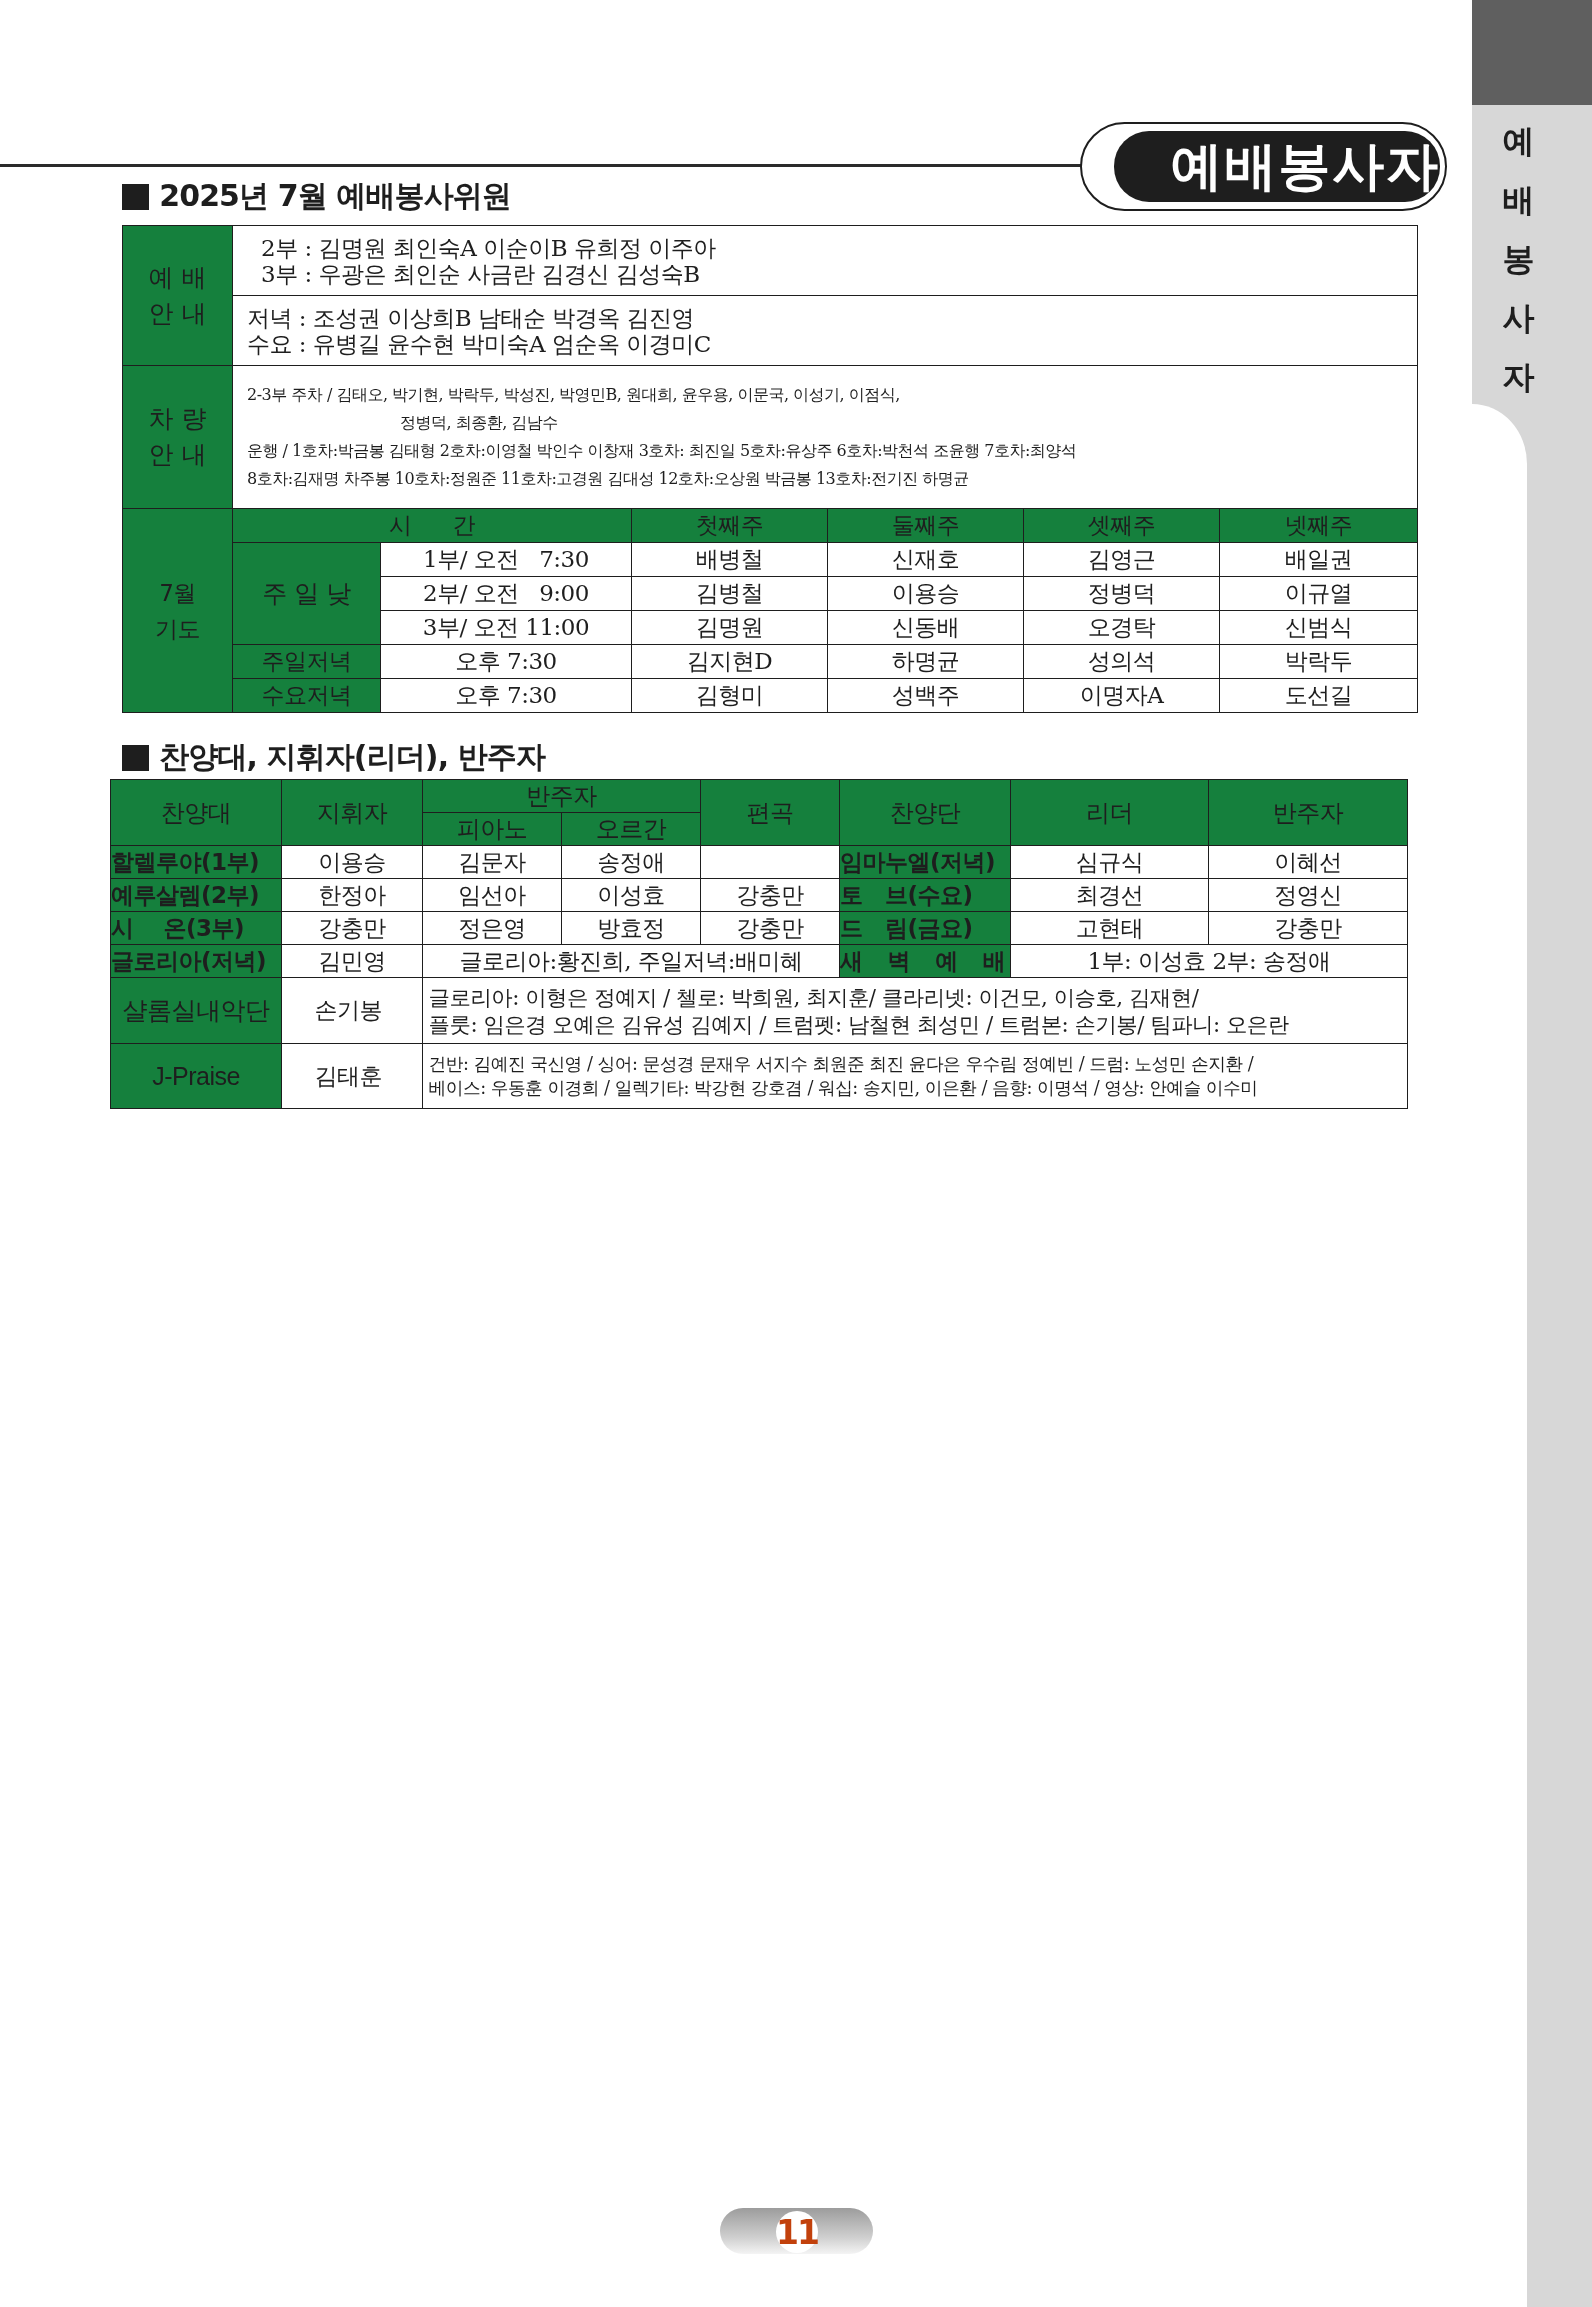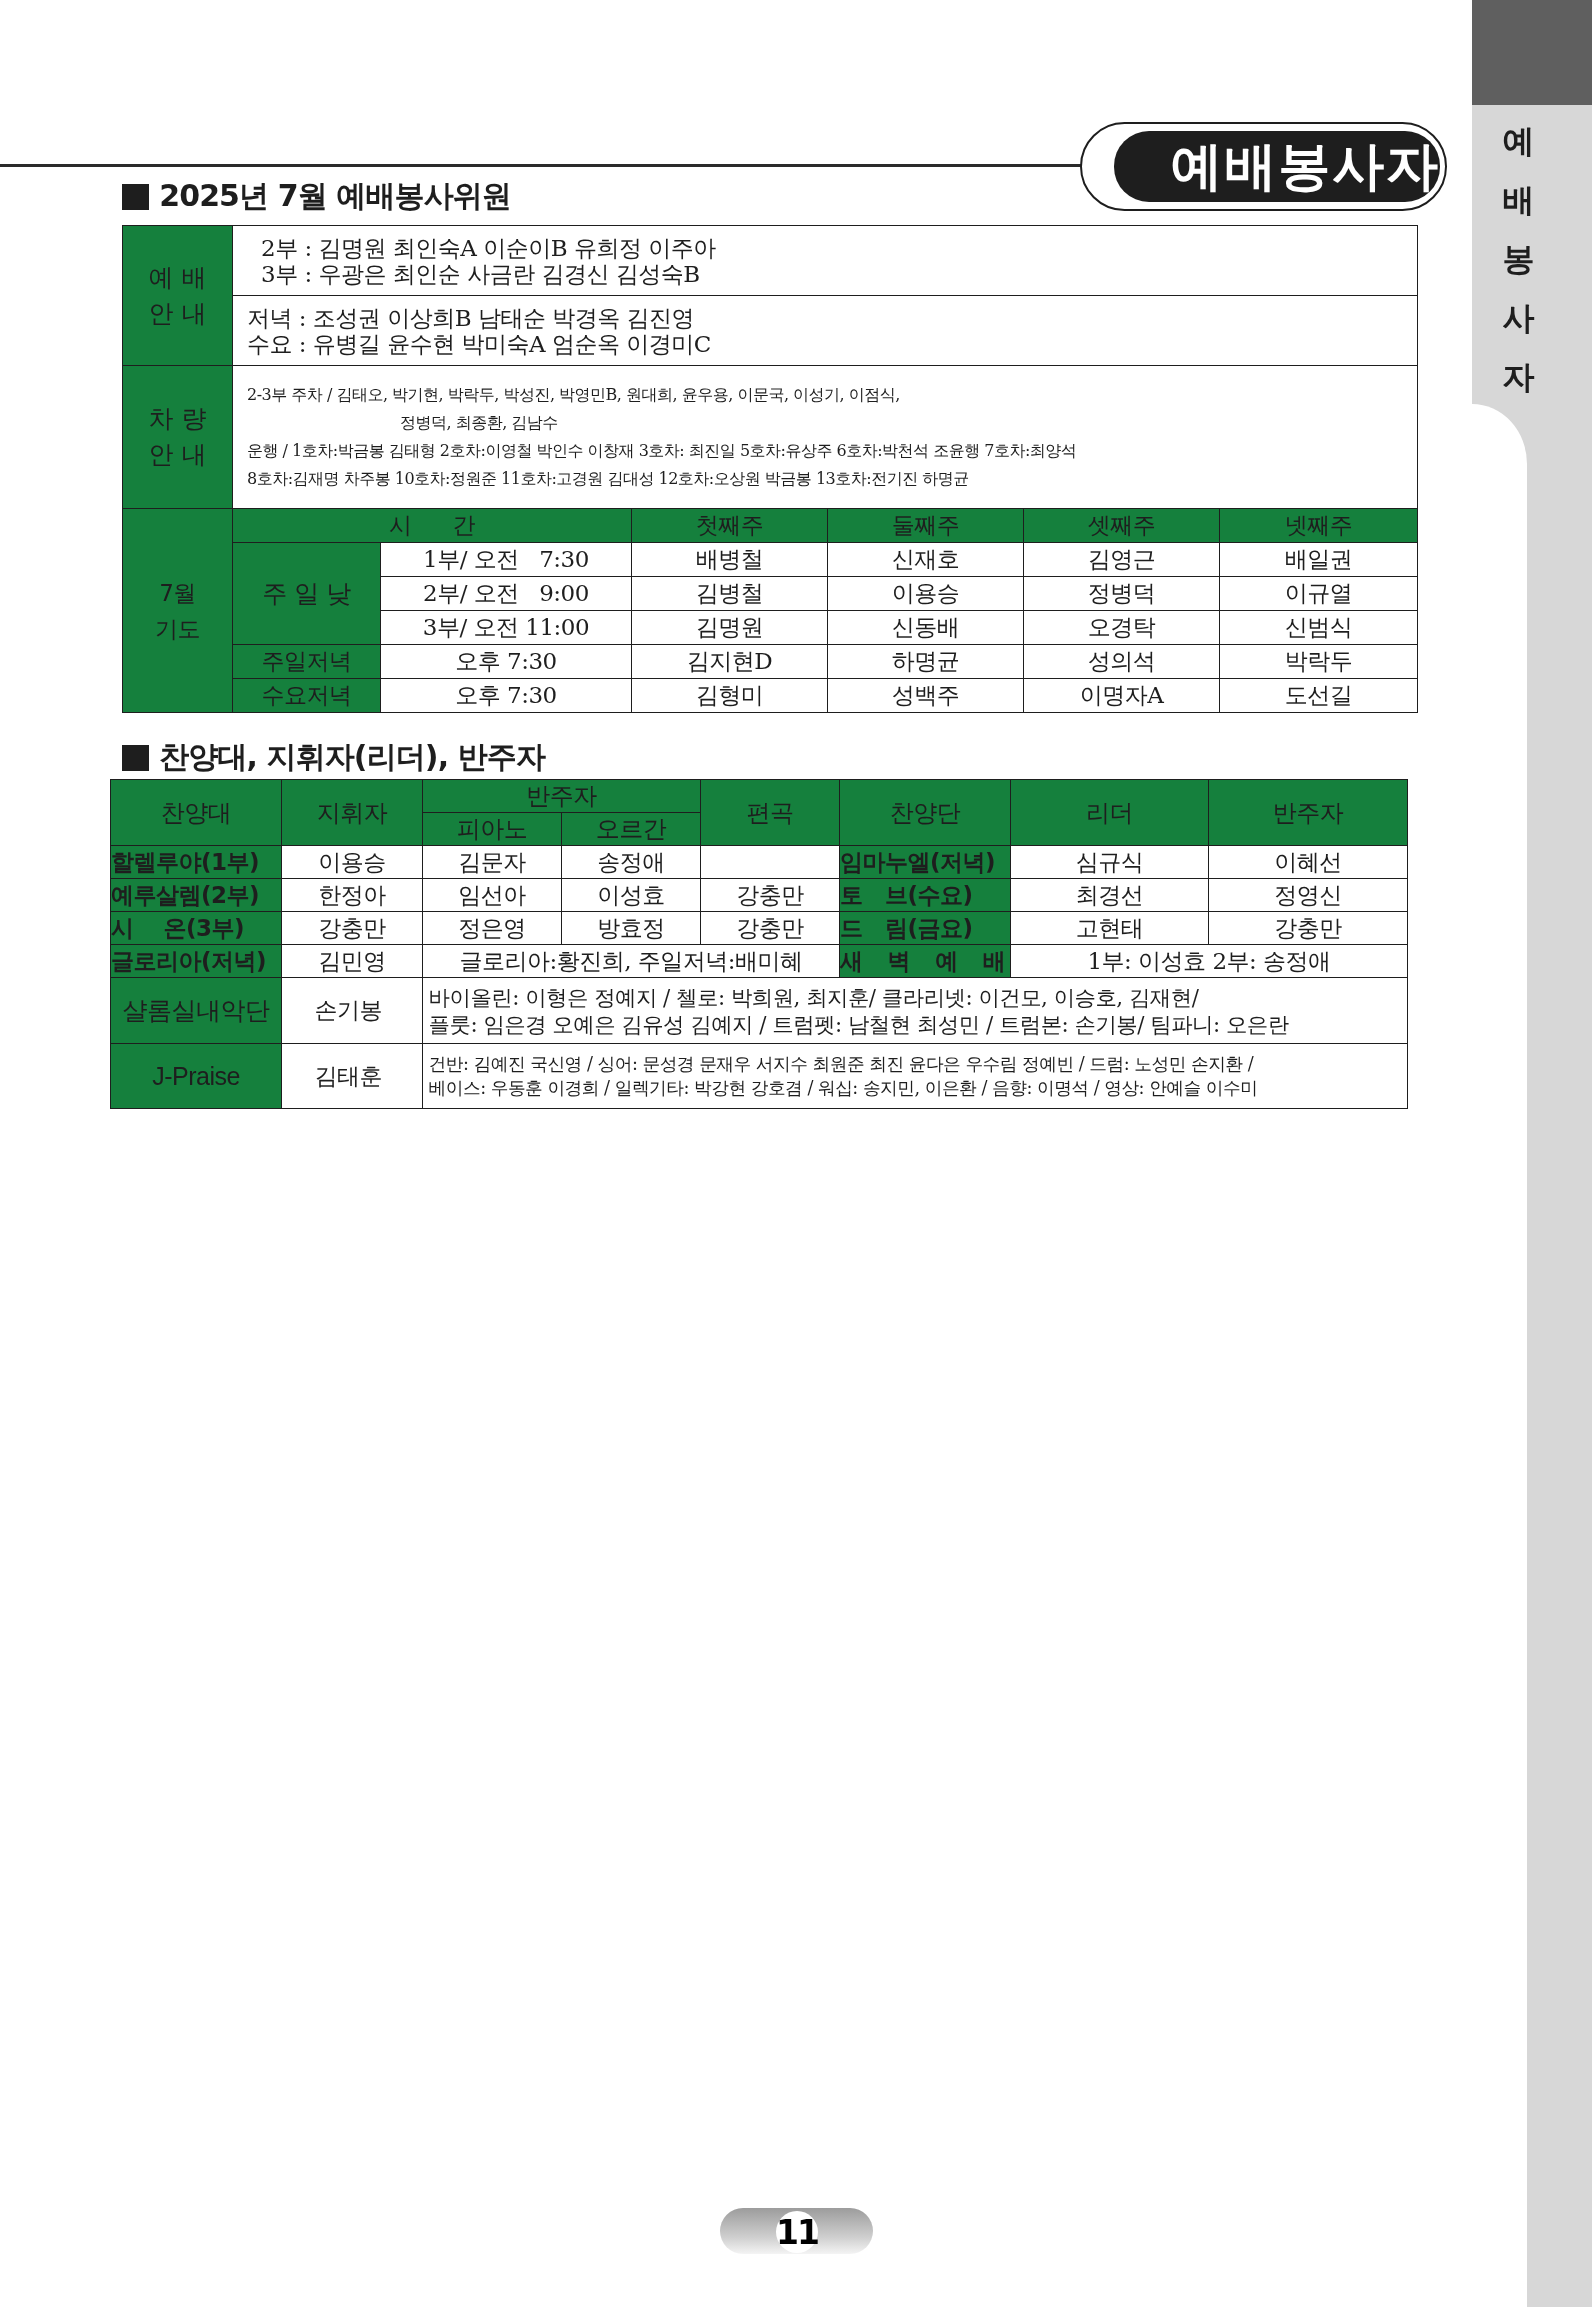--- a/index.html
+++ b/index.html
@@ -50,21 +50,21 @@
   #t2 .big { font-family: "DejaVu Sans", sans-serif; font-size: 25px; }
   #t2 .members { text-align: left; padding: 2.8px 5.6px; line-height: 27px; font-size: 21.4px; }
   #t2 .members.small { font-size: 17.7px; line-height: 24px; }
   #t2 tr.r td { height: 33px; }
 
   
   .page-pill { position: absolute; left: 720px; top: 2208px; width: 153px; height: 46px; border-radius: 23px;
     background: linear-gradient(to bottom, #9c9c9c 0%, #d0d0d0 65%, #f4f4f4 100%); }
   .page-circle { position: absolute; left: 776px; top: 2211px; width: 42px; height: 42px; border-radius: 50%;
     background: #fff; display: flex; align-items: center; justify-content: center;
-    font-family: "DejaVu Sans", sans-serif; font-weight: bold; font-size: 33px; color: #000000; letter-spacing: -1.9px; }
+    font-family: "DejaVu Sans", sans-serif; font-weight: bold; font-size: 33px; color: #c2410c; letter-spacing: -1.9px; }
 </style>
 </head>
 <body>
 
 <div class="top-rule"></div>
 <div class="title-pill-outer"></div>
 <div class="title-pill-inner">
   <span>예배봉사자</span>
 </div>
 
@@ -246,21 +246,21 @@
     <td colspan="3">글로리아:황진희, 주일저녁:배미혜</td>
     <td class="gray rowlbl spread">새 벽 예 배</td>
     <td colspan="2">1부: 이성효  2부: 송정애</td>
   </tr>
 
   <tr>
     <td colspan="1" class="gray big" style="height:66px;">샬롬실내악단</td>
     <td colspan="1" style="border-right:none; padding:0;"></td>
     <td colspan="1" style="border-left:none; text-align:left; padding-left:0;">손기봉</td>
     <td colspan="6" class="members">
-      <div>바이올린: 이형은 정예지 / 첼로: 박희원, 최지훈/ 클라리넷: 이건모, 이승호, 김재현/</div>
+      <div>글로리아: 이형은 정예지 / 첼로: 박희원, 최지훈/ 클라리넷: 이건모, 이승호, 김재현/</div>
       <div>플룻: 임은경 오예은 김유성 김예지 / 트럼펫: 남철현 최성민 / 트럼본: 손기봉/ 팀파니: 오은란</div>
     </td>
   </tr>
   <tr>
     <td class="gray big" style="height:65px; font-family:'Liberation Sans', sans-serif;">J-Praise</td>
     <td colspan="1" style="border-right:none; padding:0;"></td>
     <td colspan="1" style="border-left:none; text-align:left; padding-left:0;">김태훈</td>
     <td colspan="6" class="members small">
       <div>건반: 김예진 국신영 / 싱어: 문성경 문재우 서지수 최원준 최진 윤다은 우수림 정예빈 / 드럼: 노성민 손지환 /</div>
       <div>베이스: 우동훈 이경희 / 일렉기타: 박강현 강호겸 / 워십: 송지민, 이은환 / 음향: 이명석 / 영상: 안예슬 이수미</div>

